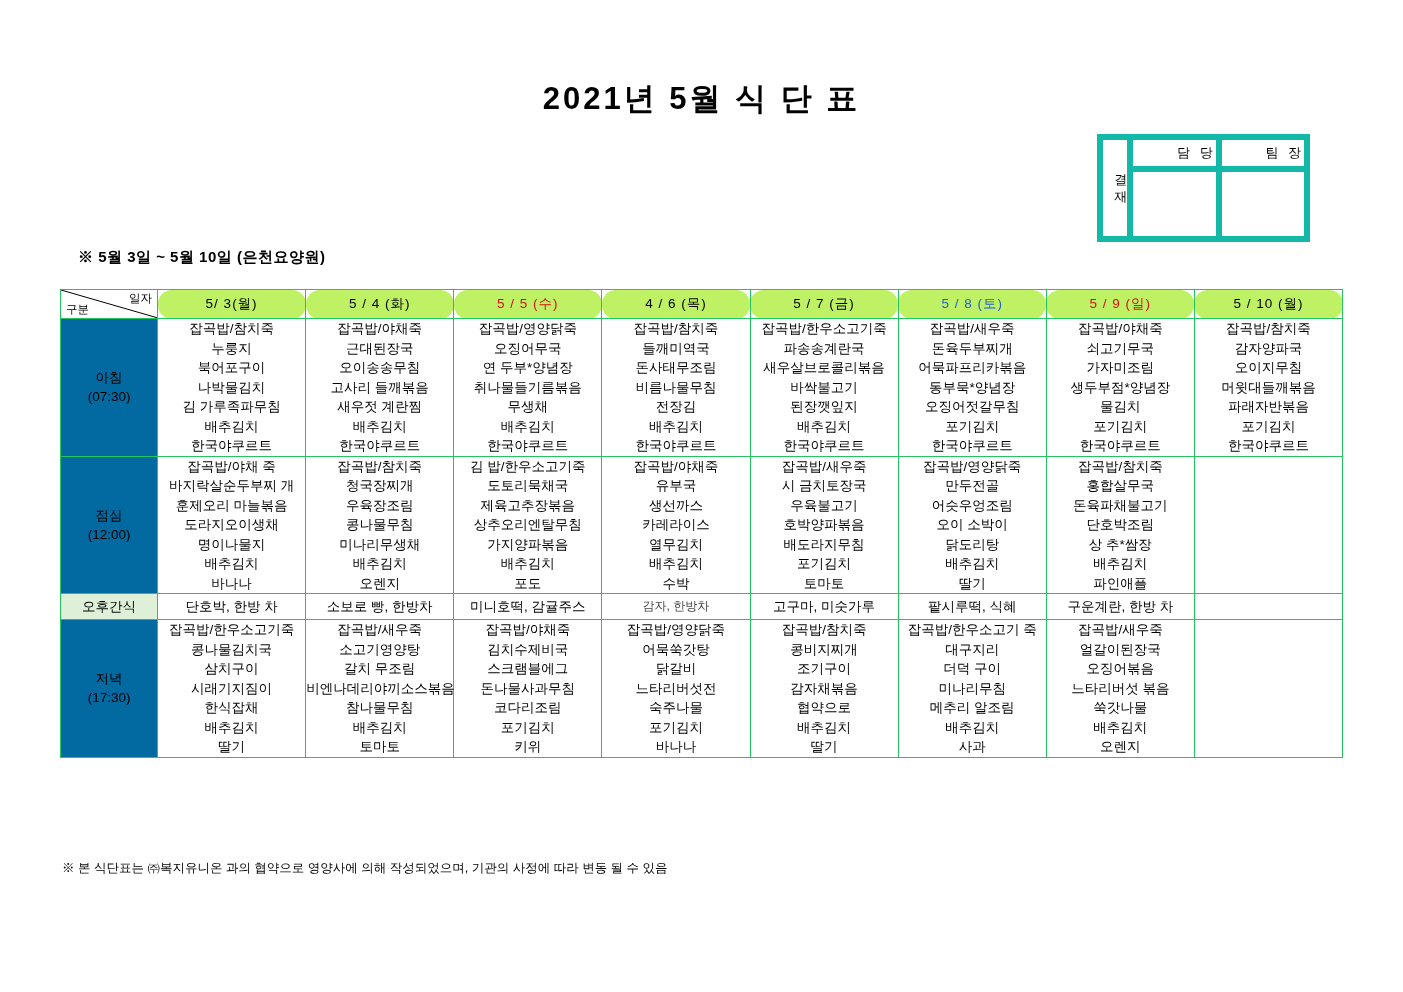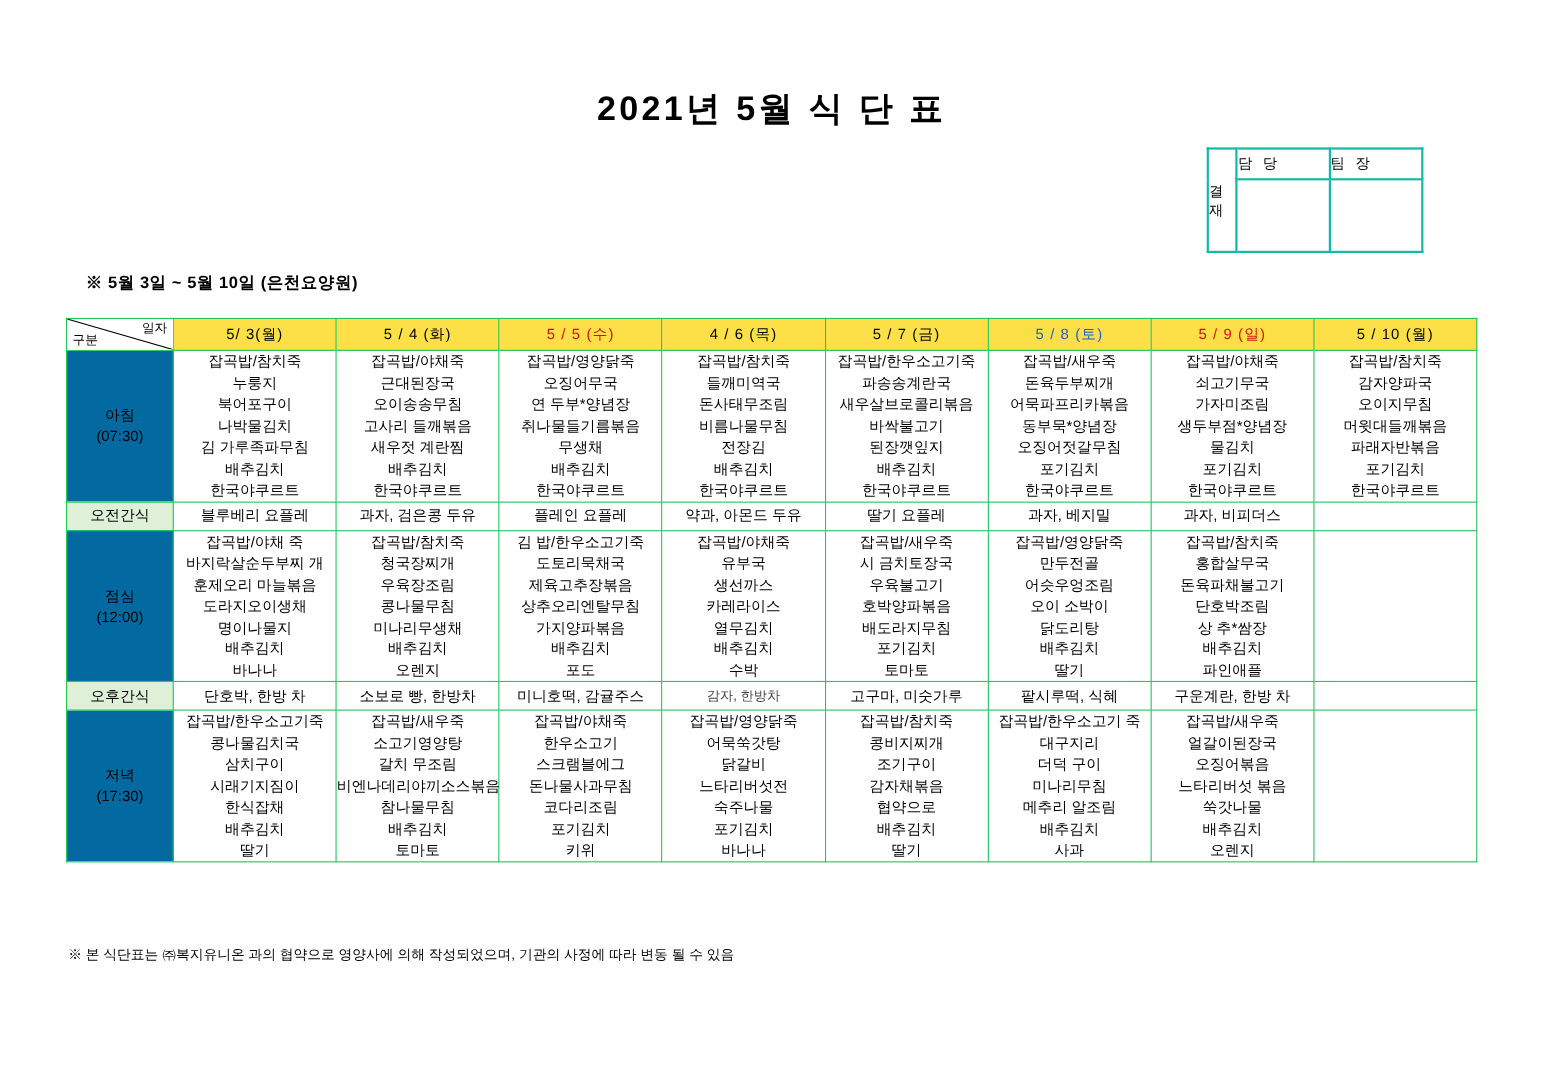--- a/index.html
+++ b/index.html
@@ -12,20 +12,21 @@
     height: 992px;
     font-family: "Liberation Sans", sans-serif;
     color: #000000;
     position: relative;
     overflow: hidden;
   }
   .page {
     position: relative;
     width: 1294px;
     height: 992px;
+    padding-left: 16px;
   }
   .title {
     position: absolute;
     top: 78px;
     left: 0;
     width: 1403px;
     text-align: center;
     font-size: 31px;
     font-weight: bold;
     letter-spacing: 3px;
@@ -33,22 +34,22 @@
   
   .approval {
     position: absolute;
     top: 134px;
     left: 1097px;
     border: 1px solid #000;
     border-collapse: collapse;
     font-size: 13px;
   }
   .approval td {
-    border: 2px solid #14b8a6;
-    text-align: left;
+    border: 6px solid #14b8a6;
+    text-align: right;
     vertical-align: middle;
     padding: 0;
   }
   .approval .ap-label {
     width: 26px;
     height: 90px;
     line-height: 17px;
     font-size: 13px;
   }
   .approval .ap-head {
@@ -108,23 +109,24 @@
     font-size: 11.5px;
   }
   .corner .lbl-div {
     position: absolute;
     left: 5px;
     bottom: 1px;
     font-size: 11.5px;
   }
   .dayhead {
     height: 28px;
-    background: #fde047;
+    background: #bef264;
     font-size: 15px;
     letter-spacing: 1px;
+    border-radius: 14px;
   }
   .dayhead.sat { color: #1f5fd0; }
   .dayhead.sun { color: #d41010; }
 
   .rowlabel {
     background: #0369a1;
     font-size: 14px;
     font-weight: bold;
     line-height: 19px;
   }
@@ -284,31 +286,20 @@
           <div>잡곡밥/참치죽</div>
           <div>감자양파국</div>
           <div>오이지무침</div>
           <div>머윗대들깨볶음</div>
           <div>파래자반볶음</div>
           <div>포기김치</div>
           <div>한국야쿠르트</div>
         </td>
       </tr>
 
-      <tr>
-        <td class="snack-label">오전간식</td>
-        <td class="snack-cell">블루베리 요플레</td>
-        <td class="snack-cell">과자, 검은콩 두유</td>
-        <td class="snack-cell">플레인 요플레</td>
-        <td class="snack-cell">약과, 아몬드 두유</td>
-        <td class="snack-cell">딸기 요플레</td>
-        <td class="snack-cell">과자, 베지밀</td>
-        <td class="snack-cell">과자, 비피더스</td>
-        <td class="snack-cell"></td>
-      </tr>
 
       <tr>
         <td class="rowlabel">
           <div>점심</div>
           <div>(12:00)</div>
         </td>
         <td class="meal-cell">
           <div>잡곡밥/야채 죽</div>
           <div>바지락살순두부찌 개</div>
           <div>훈제오리 마늘볶음</div>
@@ -404,21 +395,21 @@
           <div>잡곡밥/새우죽</div>
           <div>소고기영양탕</div>
           <div>갈치 무조림</div>
           <div>비엔나데리야끼소스볶음</div>
           <div>참나물무침</div>
           <div>배추김치</div>
           <div>토마토</div>
         </td>
         <td class="meal-cell">
           <div>잡곡밥/야채죽</div>
-          <div>한우소고기</div>
+          <div>김치수제비국</div>
           <div>스크램블에그</div>
           <div>돈나물사과무침</div>
           <div>코다리조림</div>
           <div>포기김치</div>
           <div>키위</div>
         </td>
         <td class="meal-cell">
           <div>잡곡밥/영양닭죽</div>
           <div>어묵쑥갓탕</div>
           <div>닭갈비</div>

